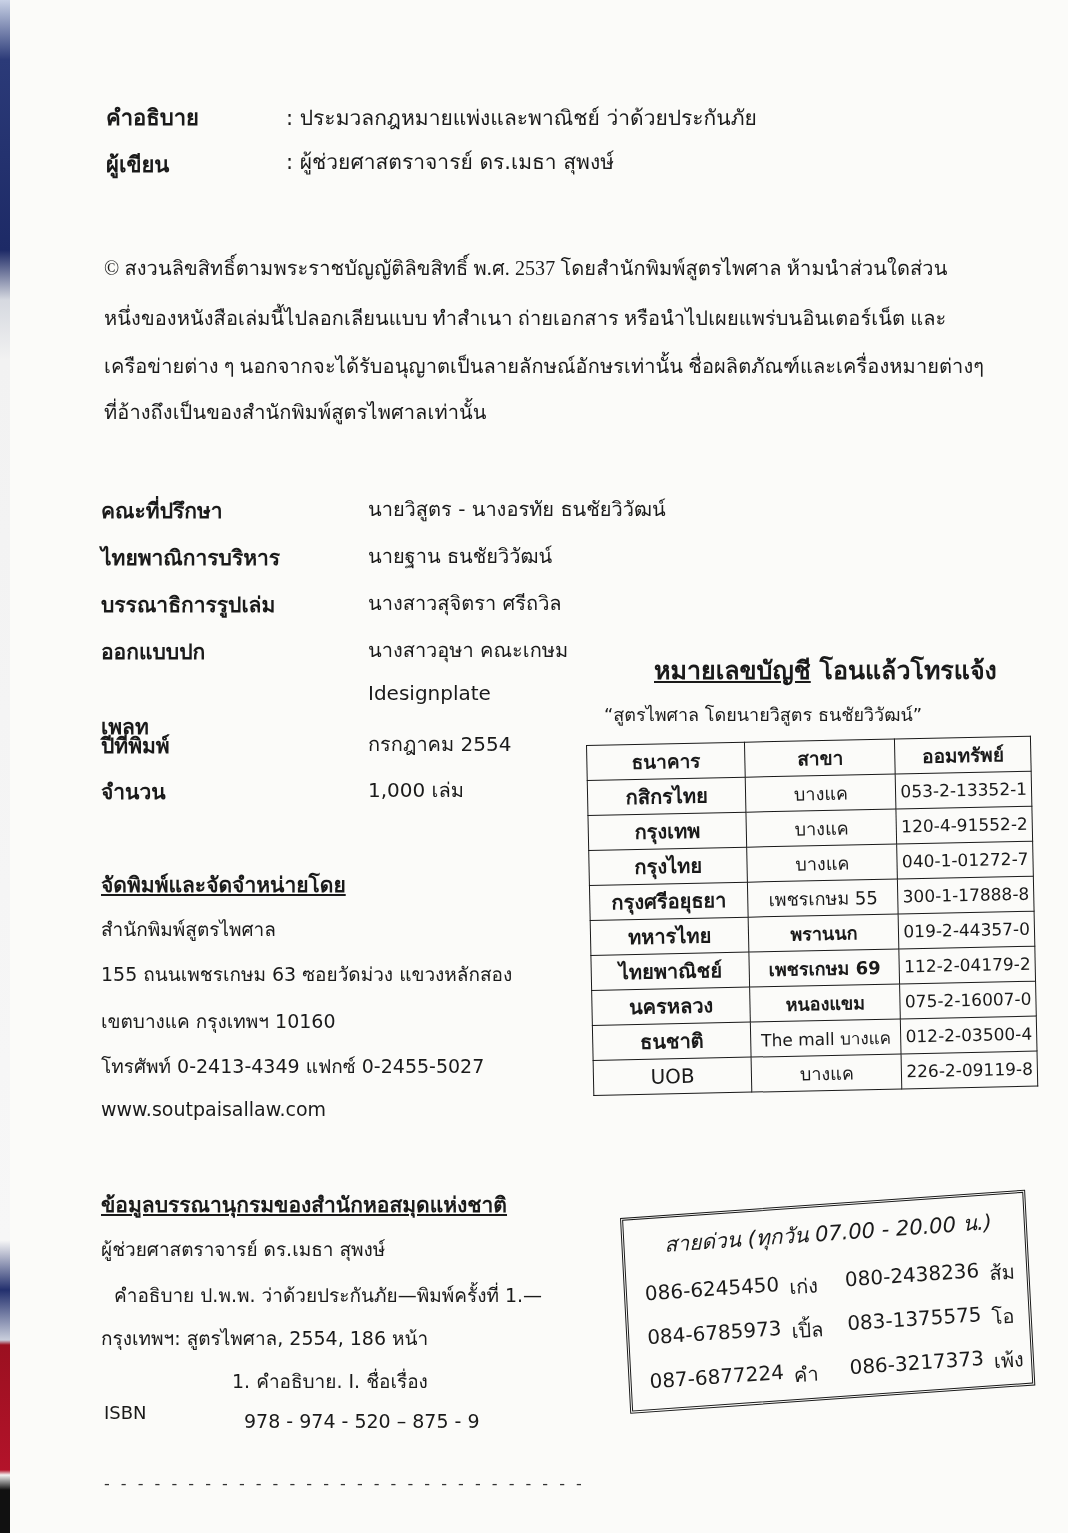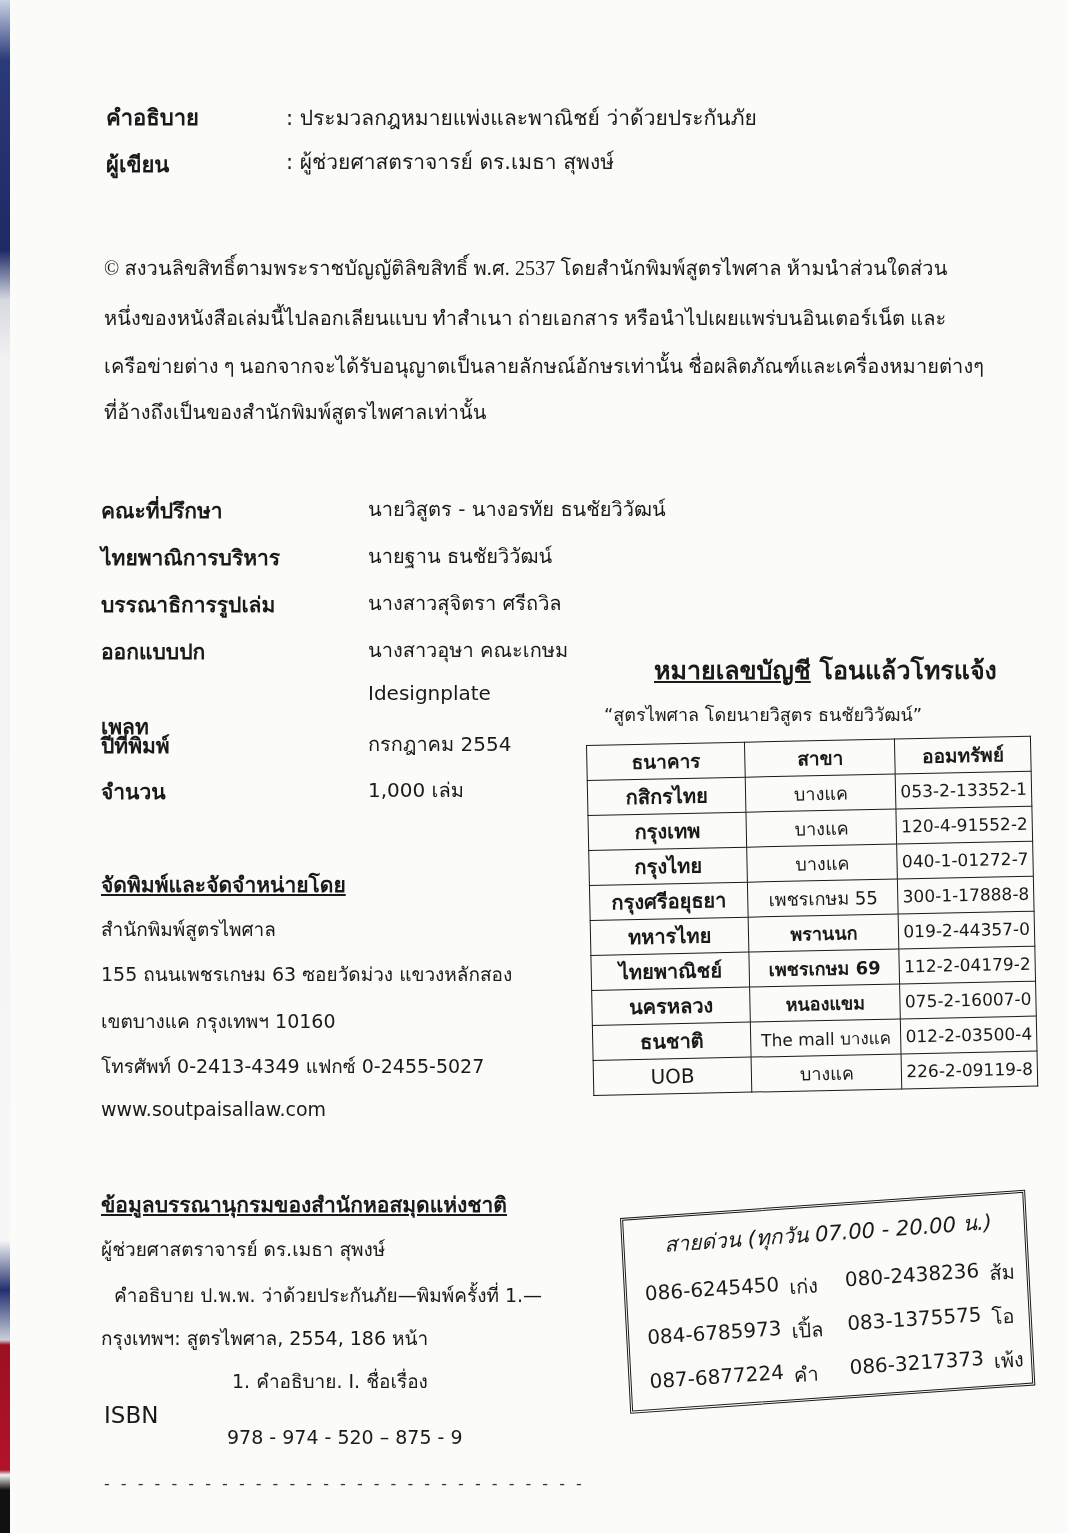--- a/index.html
+++ b/index.html
@@ -190,22 +190,22 @@
     </tr>
   </tbody>
 </table>
 
 <div>
   <div class="abs lib-title">ข้อมูลบรรณานุกรมของสำนักหอสมุดแห่งชาติ</div>
   <div class="abs lib-line" style="left:101px; top:1234px;">ผู้ช่วยศาสตราจารย์  ดร.เมธา  สุพงษ์</div>
   <div class="abs lib-line" style="left:101px; top:1280px;margin-left:13px;">คำอธิบาย ป.พ.พ. ว่าด้วยประกันภัย—พิมพ์ครั้งที่ 1.—</div>
   <div class="abs lib-line" style="left:101px; top:1323px;">กรุงเทพฯ: สูตรไพศาล, 2554, 186  หน้า</div>
   <div class="abs lib-line" style="left:232px; top:1366px;">1. คำอธิบาย. I. ชื่อเรื่อง</div>
-  <div class="abs lib-line" style="left:104px; top:1402px; font-size:23px;">ISBN</div>
-  <div class="abs lib-line" style="left:227px; top:1410px;margin-top:16px;">978 - 974 - 520 – 875 - 9</div>
+  <div class="abs lib-line" style="left:104px; top:1402px; font-size:18px;">ISBN</div>
+  <div class="abs lib-line" style="left:244px; top:1410px;">978 - 974 - 520 – 875 - 9</div>
   <div class="abs dashes">- - - - - - - - - - - - - - - - - - - - - - - - - - - - -</div>
 </div>
 
 <div class="hotline-box">
   <div class="hotline-title">สายด่วน  (ทุกวัน 07.00 - 20.00 น.)</div>
   <div class="hotline-row" style="top:62px;">
     <span class="hl-num">086-6245450</span>
     <span class="hl-name">เก่ง</span>
     <span class="hl-num">080-2438236</span>
     <span class="hl-name">ส้ม</span>

